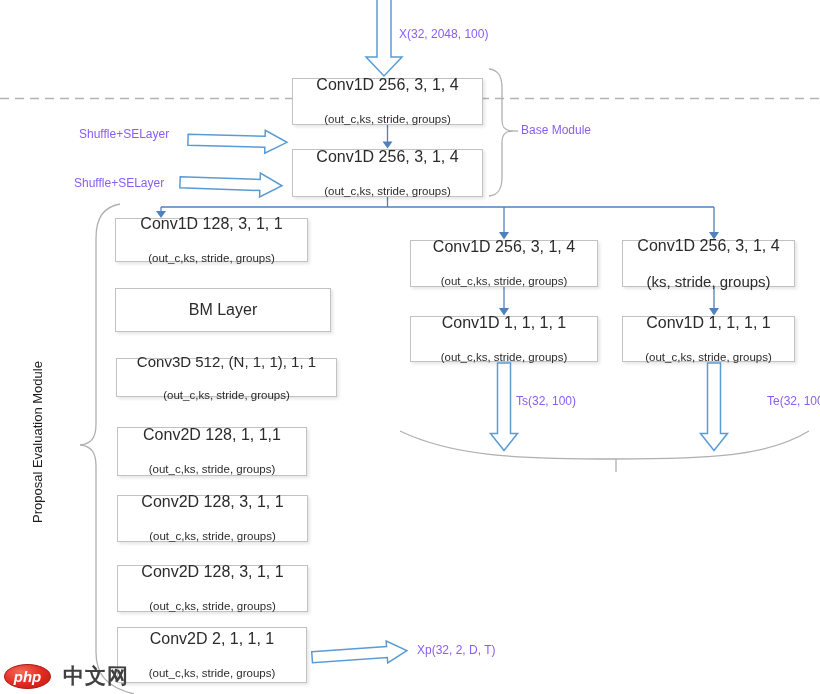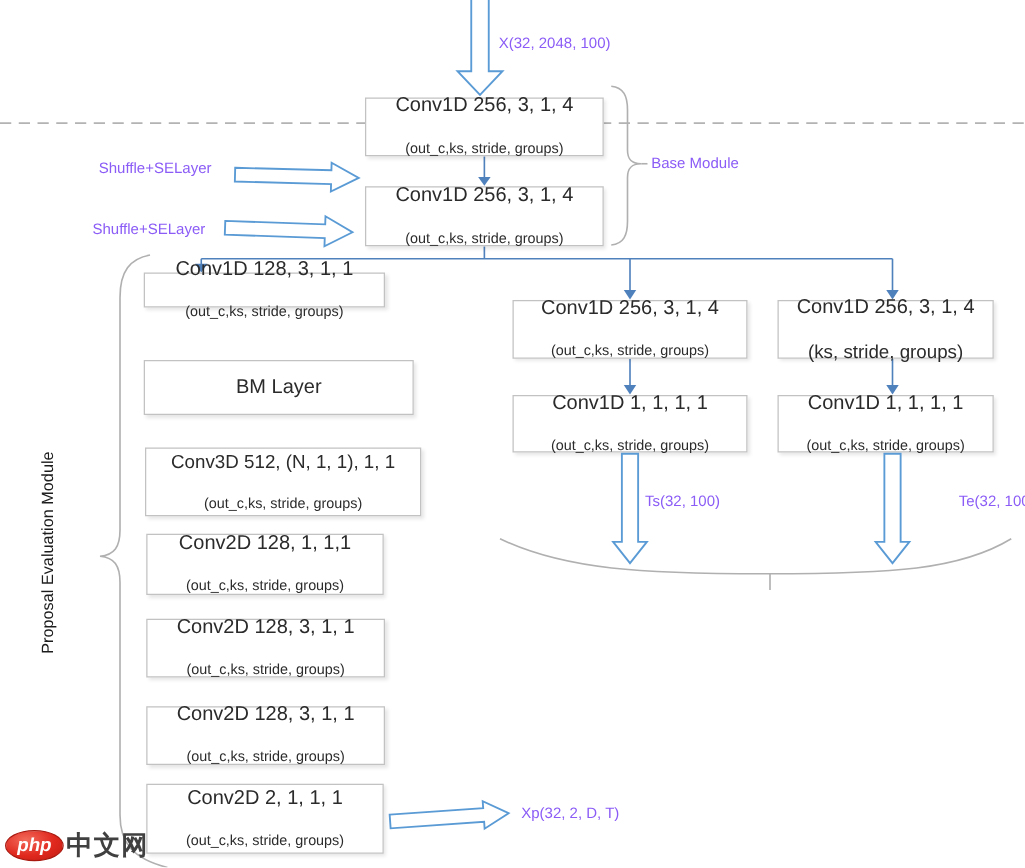--- a/index.html
+++ b/index.html
@@ -19,21 +19,21 @@
   .nbox .s{font-size:11.5px;color:#2b2b2b;line-height:1;white-space:nowrap;}
   .nbox.sm-title .t{font-size:15px;}
   .nbox.big-sub .s{font-size:15px;}
   .lbl{position:absolute;z-index:1;font-size:12px;color:#8b5cf6;white-space:nowrap;line-height:1.2;}
   .lbl.center{text-align:center;white-space:normal;}
   .vlbl{
     position:absolute;z-index:1;font-size:13px;color:#1c1c1c;
     writing-mode:vertical-rl;transform:rotate(180deg);
     display:flex;align-items:center;justify-content:center;white-space:nowrap;
   }
-  #watermark{position:absolute;z-index:3;display:flex;align-items:center;gap:2px;}
+  #watermark{position:absolute;z-index:3;display:flex;align-items:center;gap:12px;}
   #wm-badge{
     width:47px;height:25px;border-radius:50%;
     background:radial-gradient(ellipse at 35% 30%, #f26a5a 0%, #e0281e 55%, #c01d13 100%);
     border:1px solid #a81910;color:#fff;font-style:italic;font-weight:bold;font-size:15px;
     display:flex;align-items:center;justify-content:center;box-sizing:border-box;
   }
   #wm-text{font-size:21px;font-weight:800;color:#404040;letter-spacing:1px;}
 </style>
 </head>
 <body>
@@ -82,28 +82,28 @@
 
   <div class="nbox" style="left:292px;top:78px;width:191px;height:47px;">
     <span class="t">Conv1D 256, 3, 1, 4</span>
     <span class="s">(out_c,ks, stride, groups)</span>
   </div>
   <div class="nbox" style="left:292px;top:149px;width:191px;height:48px;">
     <span class="t">Conv1D 256, 3, 1, 4</span>
     <span class="s">(out_c,ks, stride, groups)</span>
   </div>
 
-  <div class="nbox" style="left:115px;top:218px;width:193px;height:28px;text-align:right;">
+  <div class="nbox" style="left:115px;top:218px;width:193px;height:44px;text-align:right;">
     <span class="t">Conv1D 128, 3, 1, 1</span>
     <span class="s">(out_c,ks, stride, groups)</span>
   </div>
   <div class="nbox" style="left:115px;top:288px;width:216px;height:44px;">
     <span class="t">BM Layer</span>
   </div>
-  <div class="nbox sm-title" style="left:116px;top:358px;width:221px;height:55px;">
+  <div class="nbox sm-title" style="left:116px;top:358px;width:221px;height:39px;">
     <span class="t">Conv3D 512, (N, 1, 1), 1, 1</span>
     <span class="s">(out_c,ks, stride, groups)</span>
   </div>
   <div class="nbox" style="left:117px;top:427px;width:190px;height:49px;text-align:right;">
     <span class="t">Conv2D 128, 1, 1,1</span>
     <span class="s">(out_c,ks, stride, groups)</span>
   </div>
   <div class="nbox" style="left:117px;top:495px;width:191px;height:47px;">
     <span class="t">Conv2D 128, 3, 1, 1</span>
     <span class="s">(out_c,ks, stride, groups)</span>

